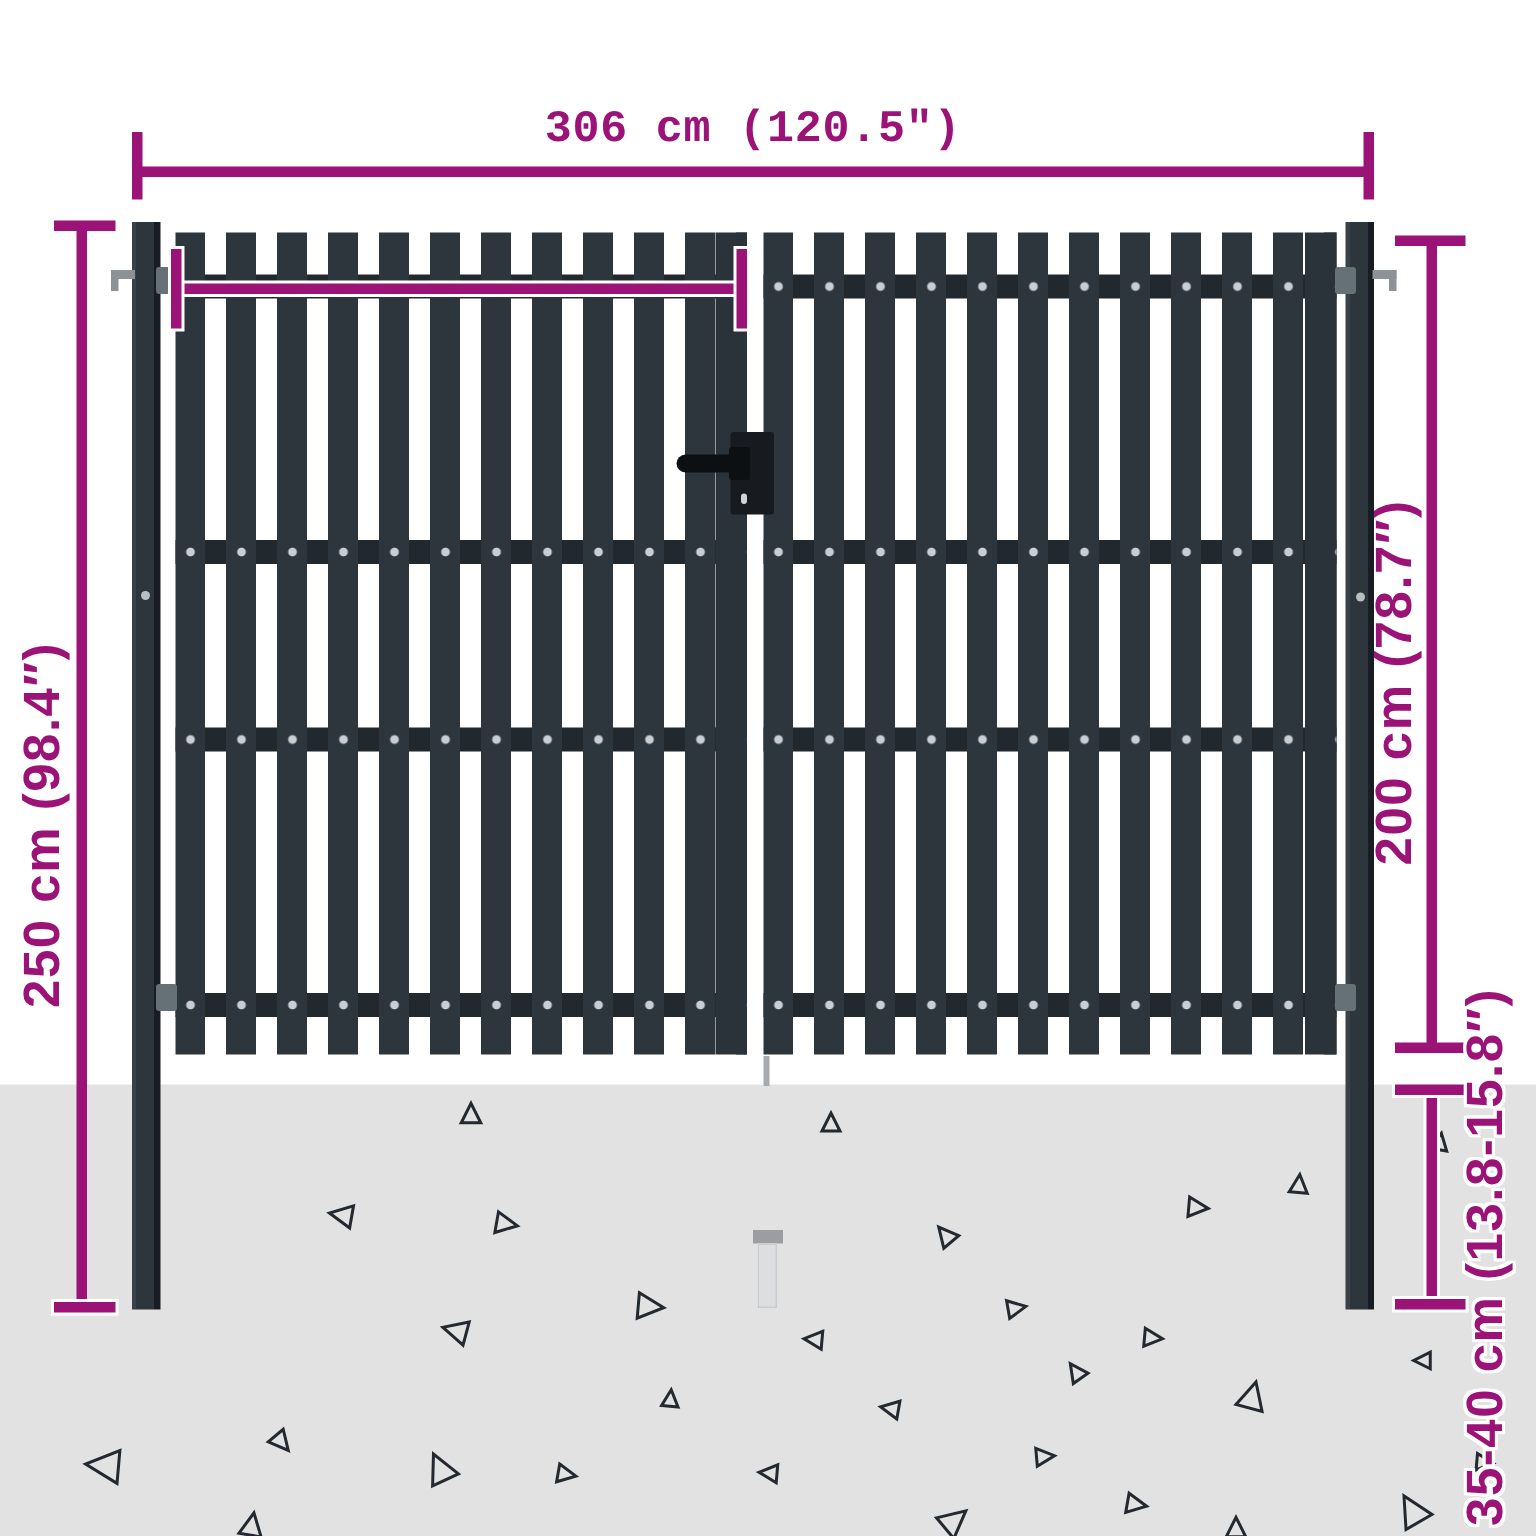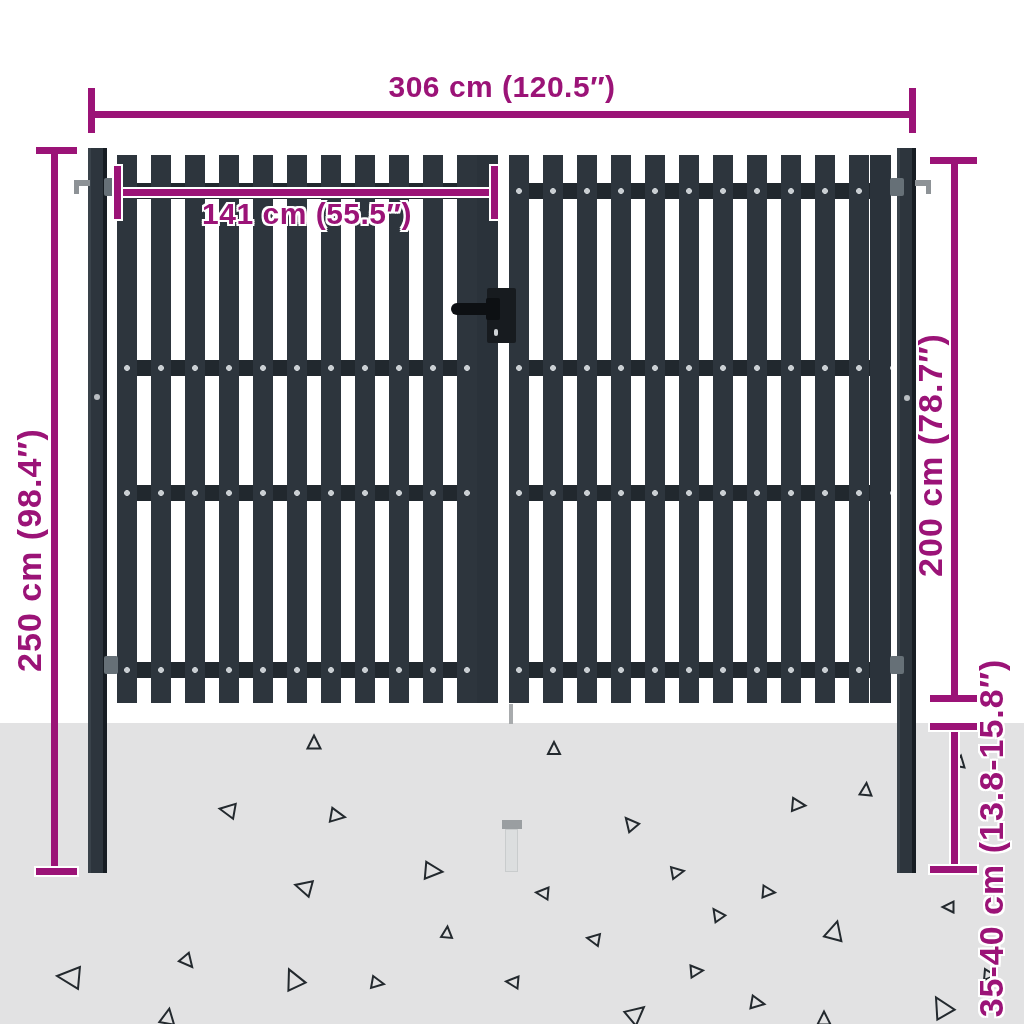--- a/index.html
+++ b/index.html
@@ -37,21 +37,21 @@
   .keyhole{position:absolute;left:494px;top:329px;width:4px;height:7px;background:#cfd3d6;border-radius:2px;}
   .drop-pin{position:absolute;left:509px;top:704px;width:4px;height:20px;background:#a8abad;}
   .buried-cap{position:absolute;left:502px;top:820px;width:20px;height:9px;background:#9a9ea1;}
   .buried-rod{position:absolute;left:505px;top:829px;width:13px;height:43px;background:#dcdedf;
     box-shadow:inset 0 0 0 1px #c9cccd;}
   
   .dim{position:absolute;background:#9b1377;}
   .halo{box-shadow:0 0 0 2px #ffffff;}
   .dim-label{
     position:absolute;color:#9b1377;font-weight:bold;font-size:30px;letter-spacing:0.5px;
-    white-space:nowrap;transform:translateX(-50%);
+    white-space:nowrap;transform:translateX(-50%);font-family:Liberation Mono, monospace;
   }
   .dim-label.haloed{
     text-shadow:-2px -2px 0 #fff,2px -2px 0 #fff,-2px 2px 0 #fff,2px 2px 0 #fff,
                 0 -2px 0 #fff,0 2px 0 #fff,-2px 0 0 #fff,2px 0 0 #fff;
   }
   .vlabel{
     position:absolute;color:#9b1377;font-weight:bold;font-size:34px;letter-spacing:1px;
     white-space:nowrap;transform:translate(-50%,-50%) rotate(-90deg);
   }
   .vlabel.haloed{
@@ -148,21 +148,20 @@
   <div class="buried-rod"></div>
 
   <div class="dim" style="left:90px;top:111px;width:824px;height:7px;"></div>
   <div class="dim" style="left:88px;top:88px;width:7px;height:45px;"></div>
   <div class="dim" style="left:909px;top:88px;width:7px;height:45px;"></div>
   <div class="dim-label" style="left:502px;top:70px;">306 cm (120.5″)</div>
 
   <div class="dim halo" style="left:117px;top:189px;width:381px;height:7px;"></div>
   <div class="dim halo" style="left:114px;top:166px;width:7px;height:53px;"></div>
   <div class="dim halo" style="left:491px;top:166px;width:7px;height:53px;"></div>
-  <div class="dim-label haloed" style="left:307px;top:197px;">141 cm (55.5″)</div>
 
   <div class="dim" style="left:51px;top:150px;width:7px;height:722px;"></div>
   <div class="dim" style="left:36px;top:147px;width:41px;height:7px;"></div>
   <div class="dim halo" style="left:36px;top:868px;width:41px;height:7px;"></div>
   <div class="vlabel" style="left:29px;top:550px;">250 cm (98.4″)</div>
 
   <div class="dim" style="left:951px;top:160px;width:7px;height:540px;"></div>
   <div class="dim" style="left:930px;top:157px;width:47px;height:7px;"></div>
   <div class="dim" style="left:930px;top:695px;width:47px;height:7px;"></div>
   <div class="vlabel" style="left:930px;top:455px;">200 cm (78.7″)</div>

